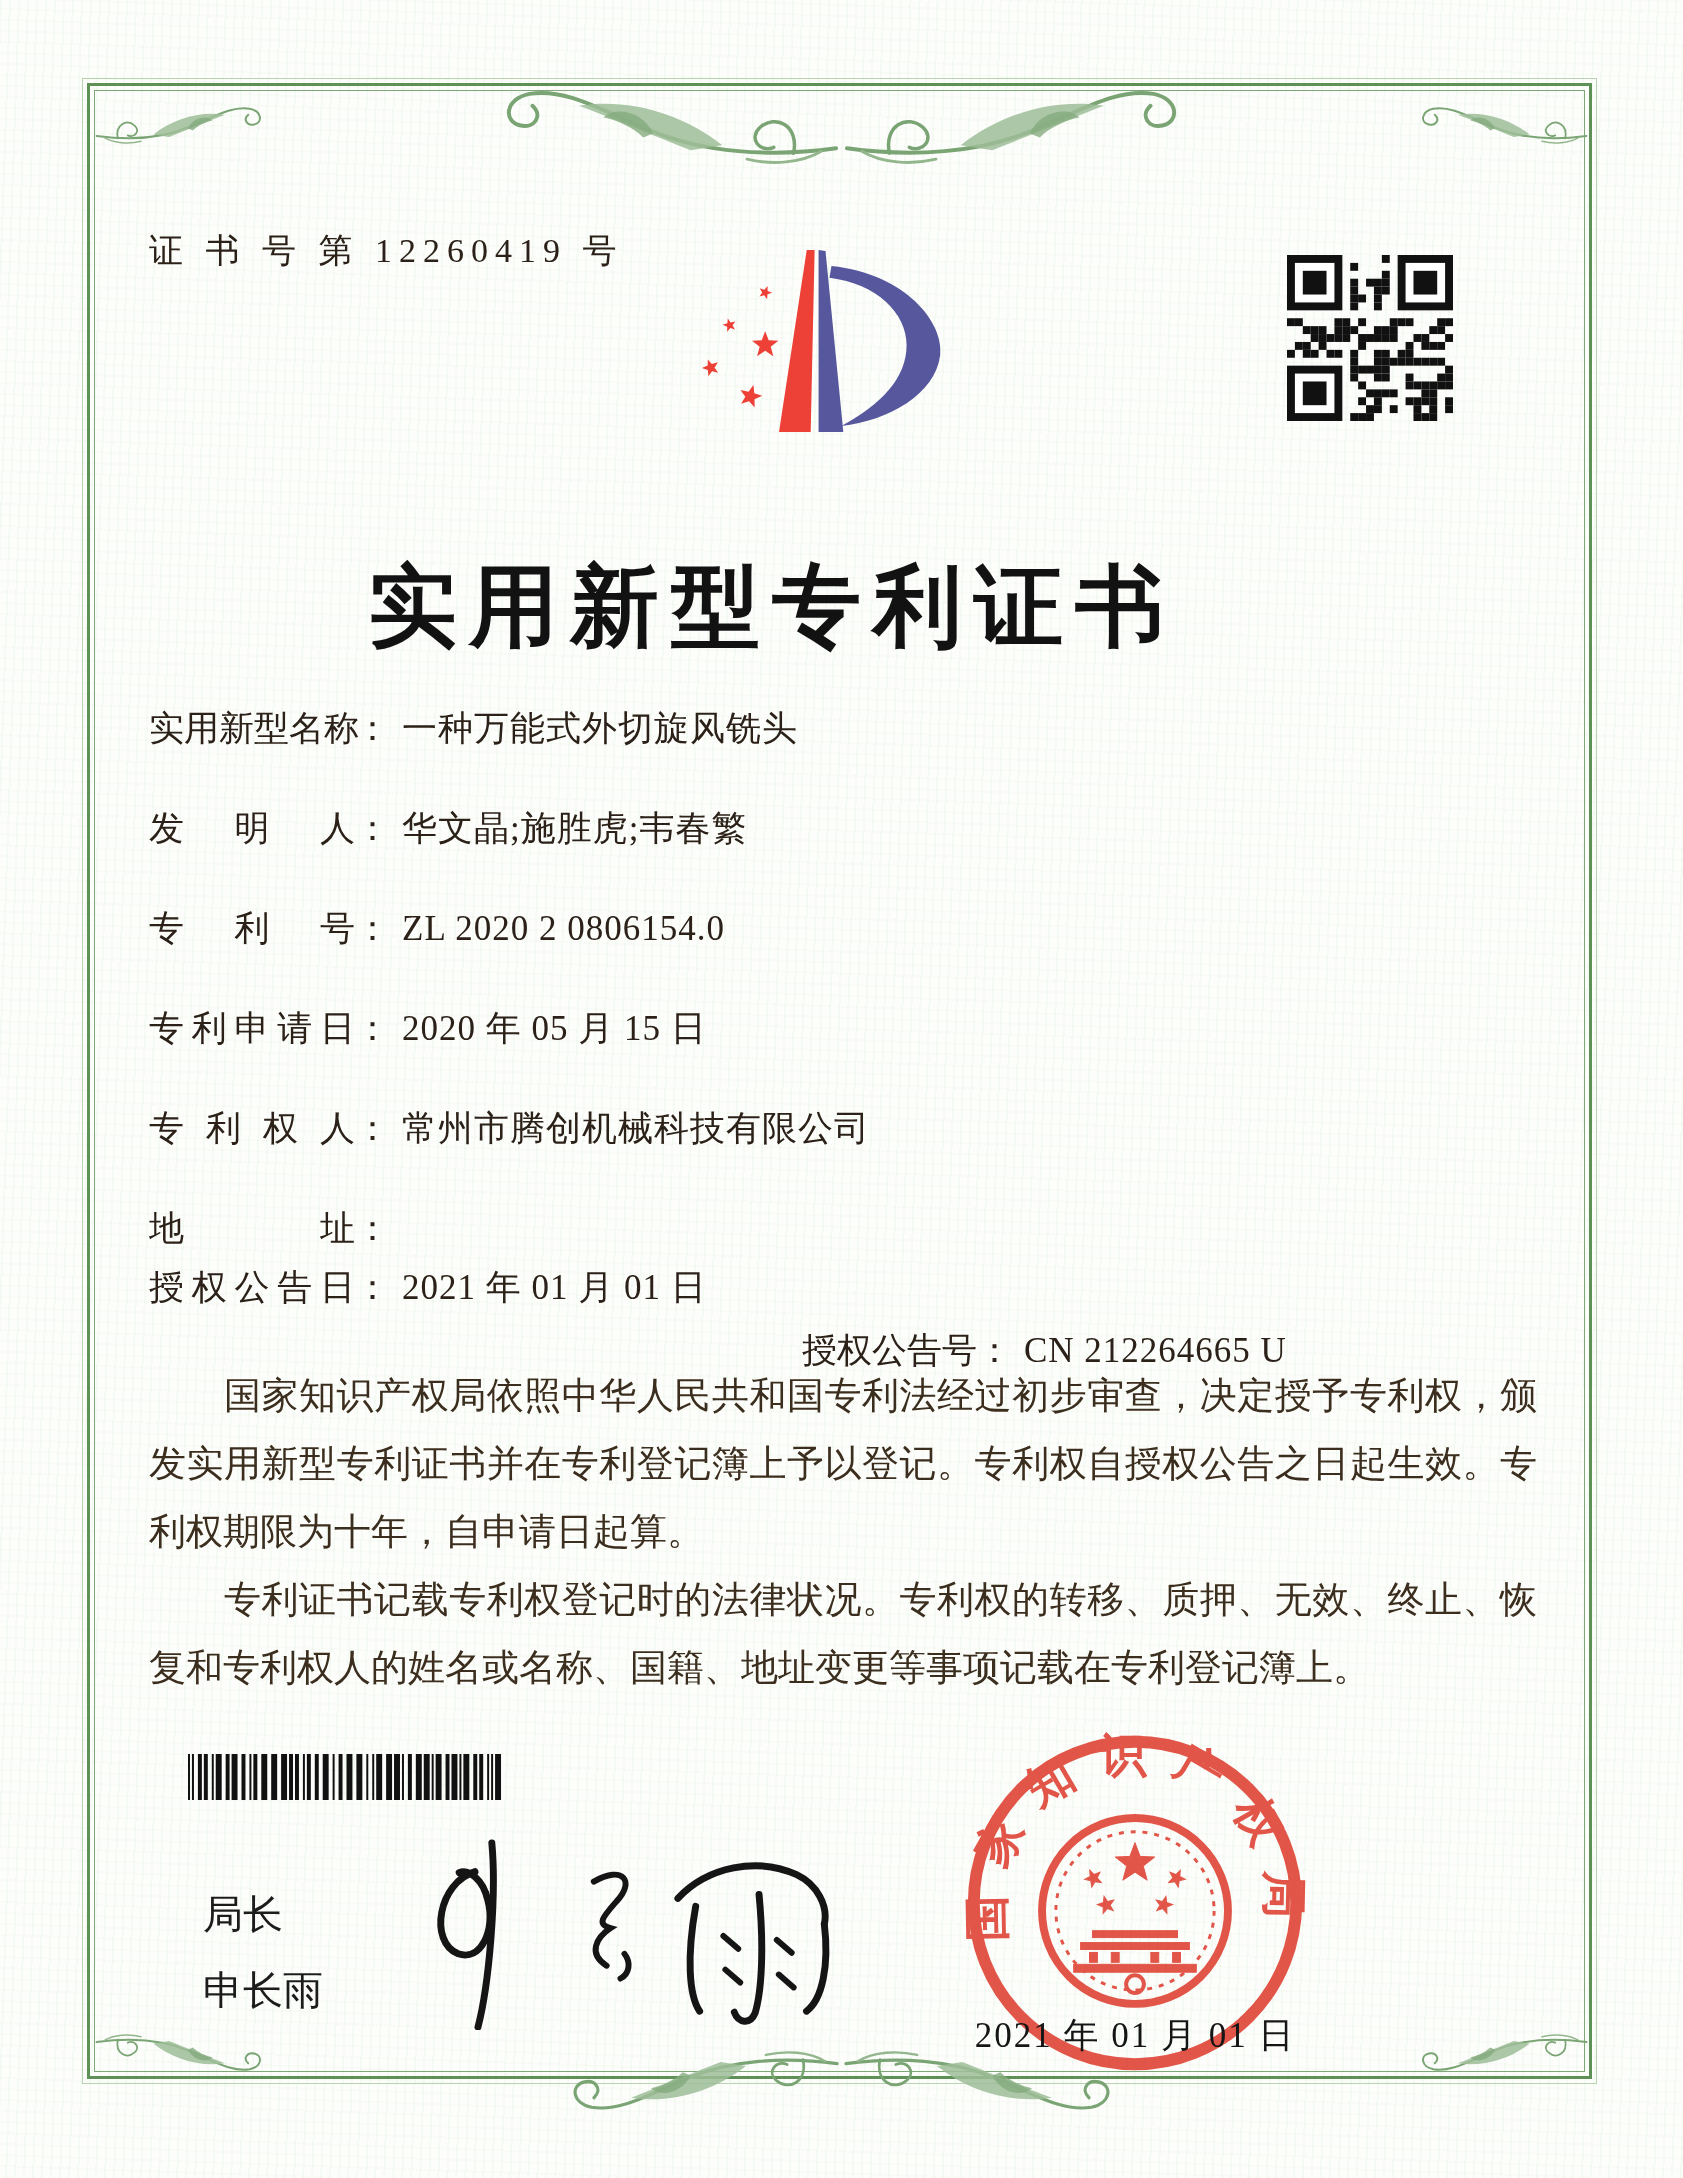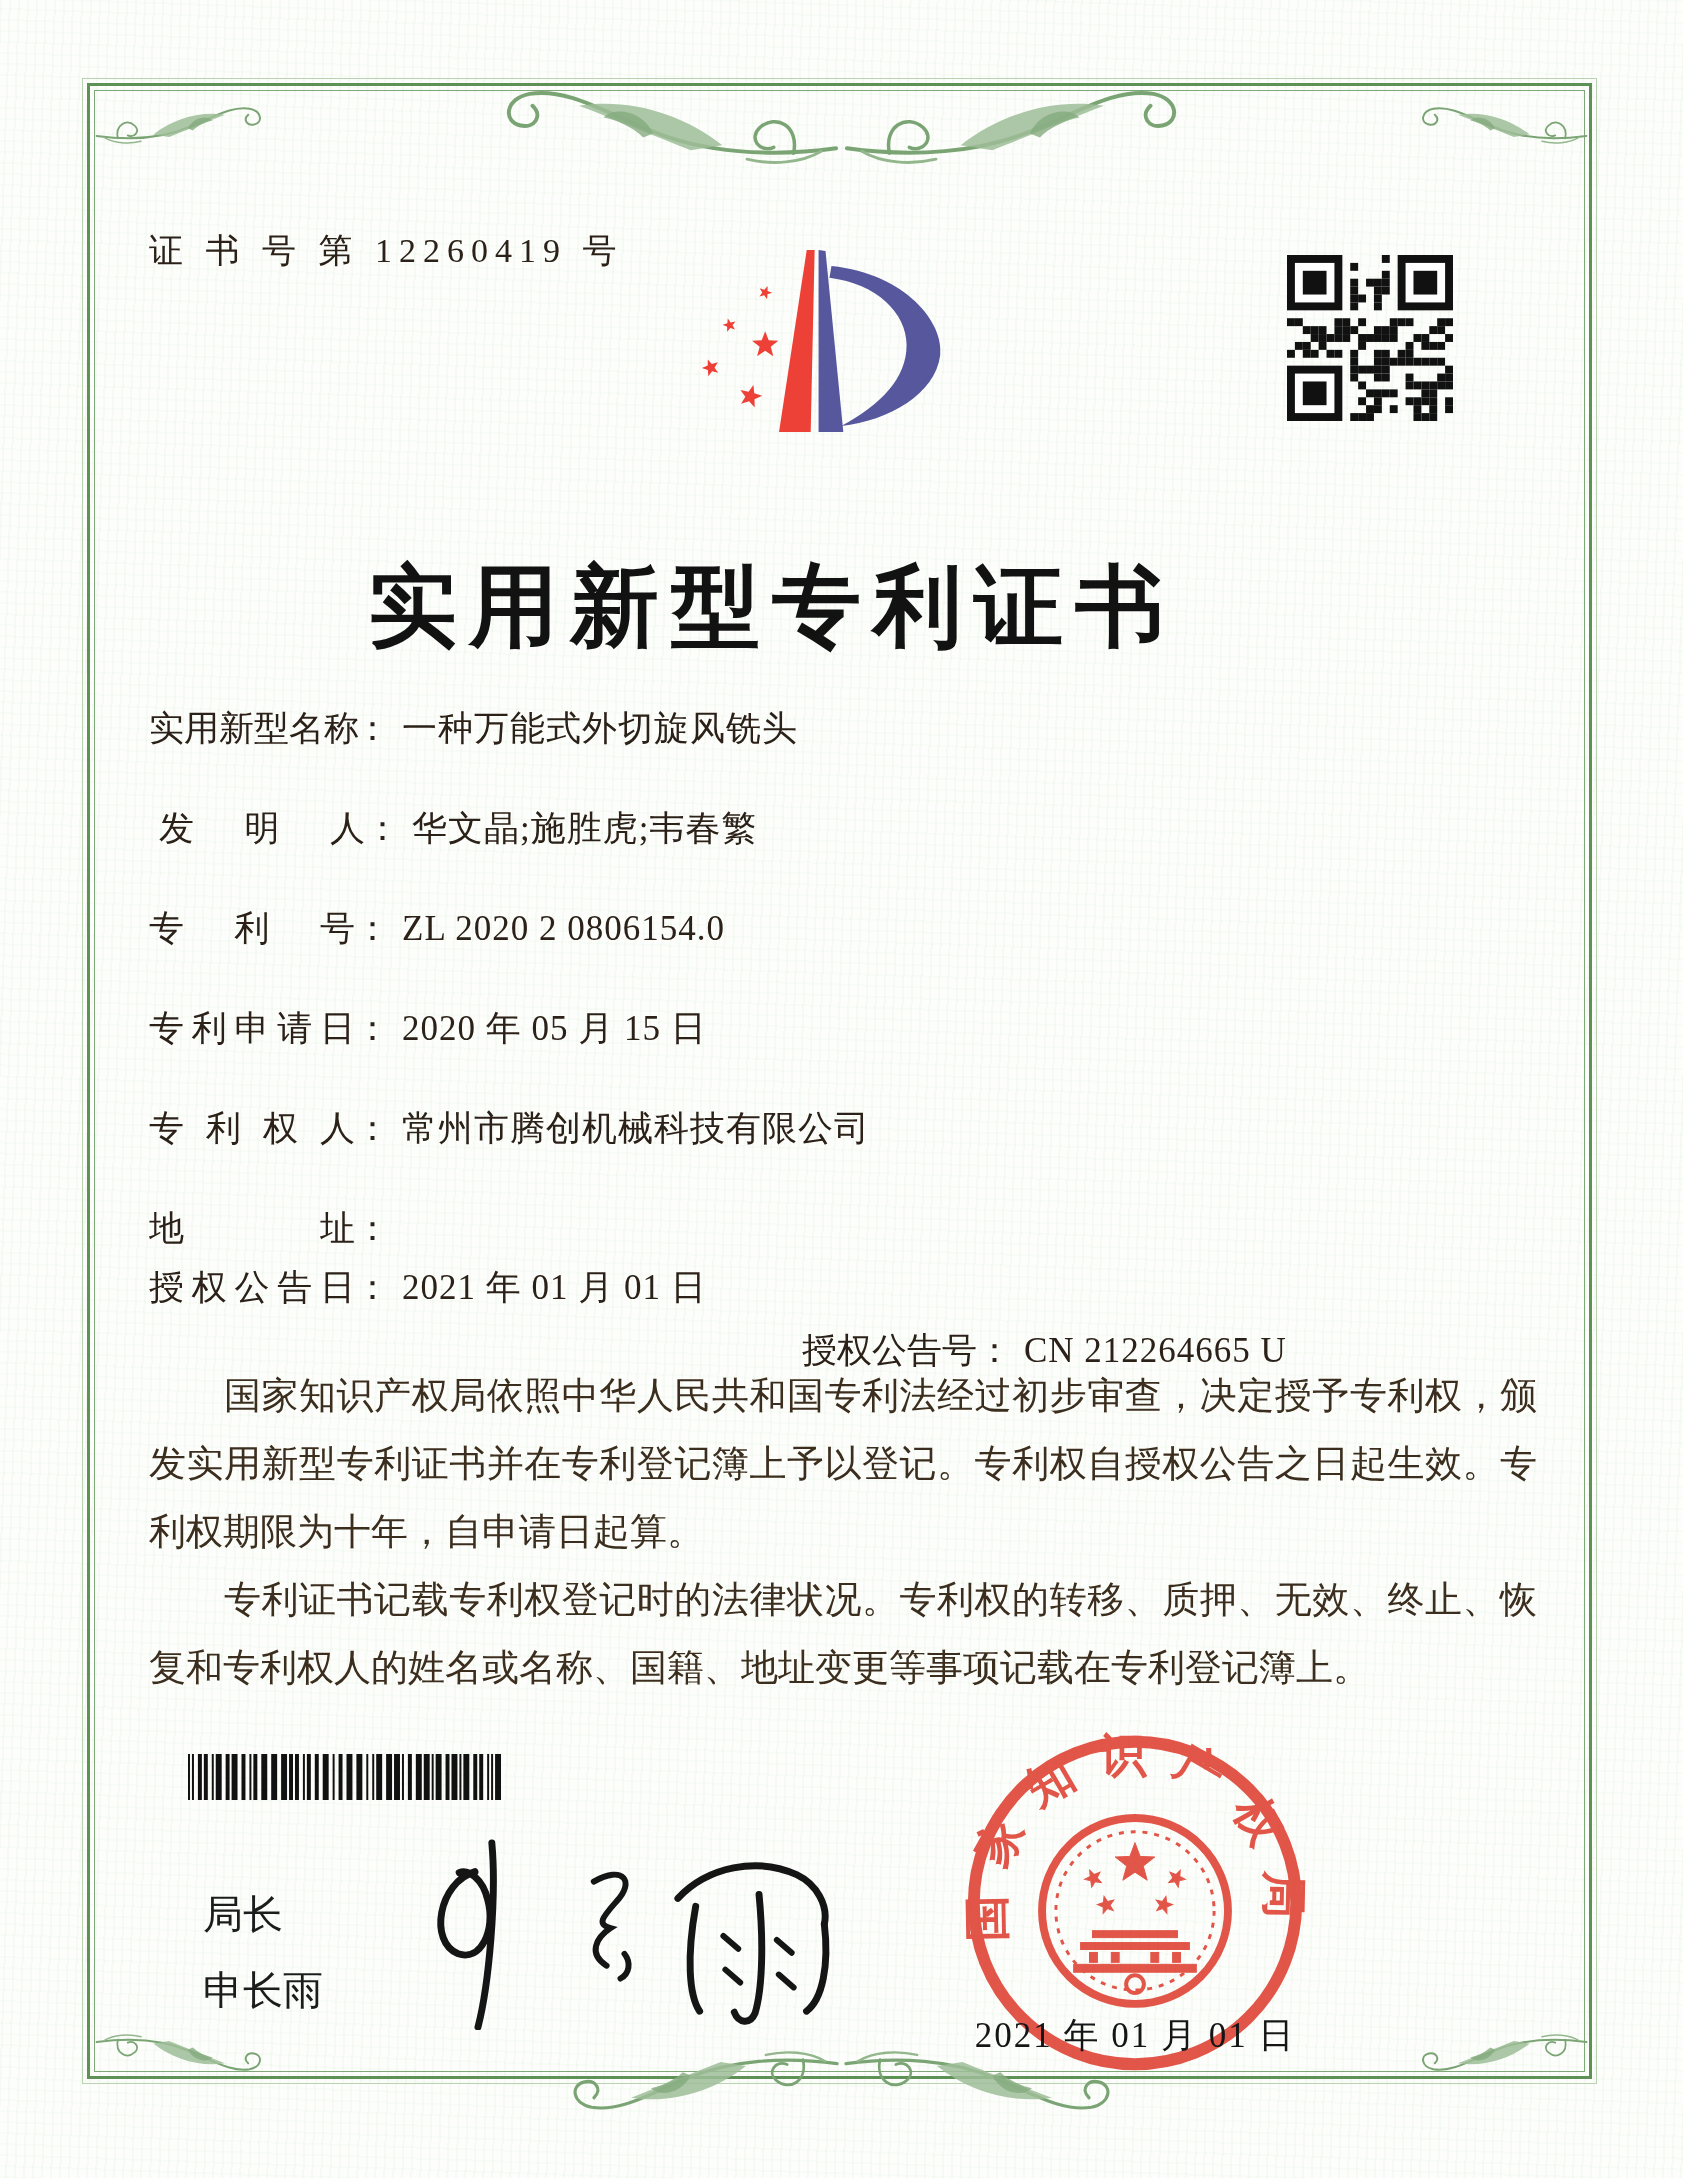--- a/index.html
+++ b/index.html
@@ -29,21 +29,21 @@
   .ornament{position:absolute;pointer-events:none;}
   .cert-no{position:absolute;left:149px;top:228px;font-size:34px;letter-spacing:7px;color:#2b2118;white-space:nowrap;}
   .logo{position:absolute;left:693px;top:236px;width:267px;height:218px;}
   .qr{position:absolute;left:1287px;top:255px;width:166px;height:166px;}
   .title{position:absolute;left:0;width:1544px;top:487px;text-align:center;
          font-size:89px;font-weight:bold;letter-spacing:12px;color:#121212;white-space:nowrap;}
   .row{position:absolute;left:149px;font-size:35px;color:#2b2118;white-space:nowrap;display:flex;align-items:baseline;}
   .row .lbl{display:inline-block;width:206px;text-align:justify;text-align-last:justify;}
   .row .colon{display:inline-block;}
   .row .val{margin-left:12px;letter-spacing:1px;}
-  .row.r1{top:705px;} .row.r2{top:805px;margin-left:10px;} .row.r3{top:905px;}
+  .row.r1{top:705px;} .row.r2{top:805px;} .row.r3{top:905px;}
   .row.r4{top:1005px;} .row.r5{top:1105px;} .row.r6{top:1205px;}
   .row.r7{top:1264px;}
   .grant2{position:absolute;left:802px;top:1297px;font-size:35px;white-space:nowrap;display:flex;align-items:baseline;color:#2b2118;margin-top:30px;}
   .grant2 .val{margin-left:12px;letter-spacing:1px;}
   .body-text{position:absolute;left:149px;top:1362px;width:1388px;
              font-size:37px;line-height:68px;color:#3c2e1e;text-align:justify;}
   .body-text p{margin:0;text-indent:75px;}
   .barcode{position:absolute;left:188px;top:1754px;width:315px;height:46px;}
   .director-label{position:absolute;left:203px;top:1887px;font-size:40px;color:#1c1c1c;font-family:"Liberation Sans",sans-serif;}
   .director-name{position:absolute;left:203px;top:1956px;font-size:40px;color:#1c1c1c;font-family:"Liberation Sans",sans-serif;margin-top:7px;}

